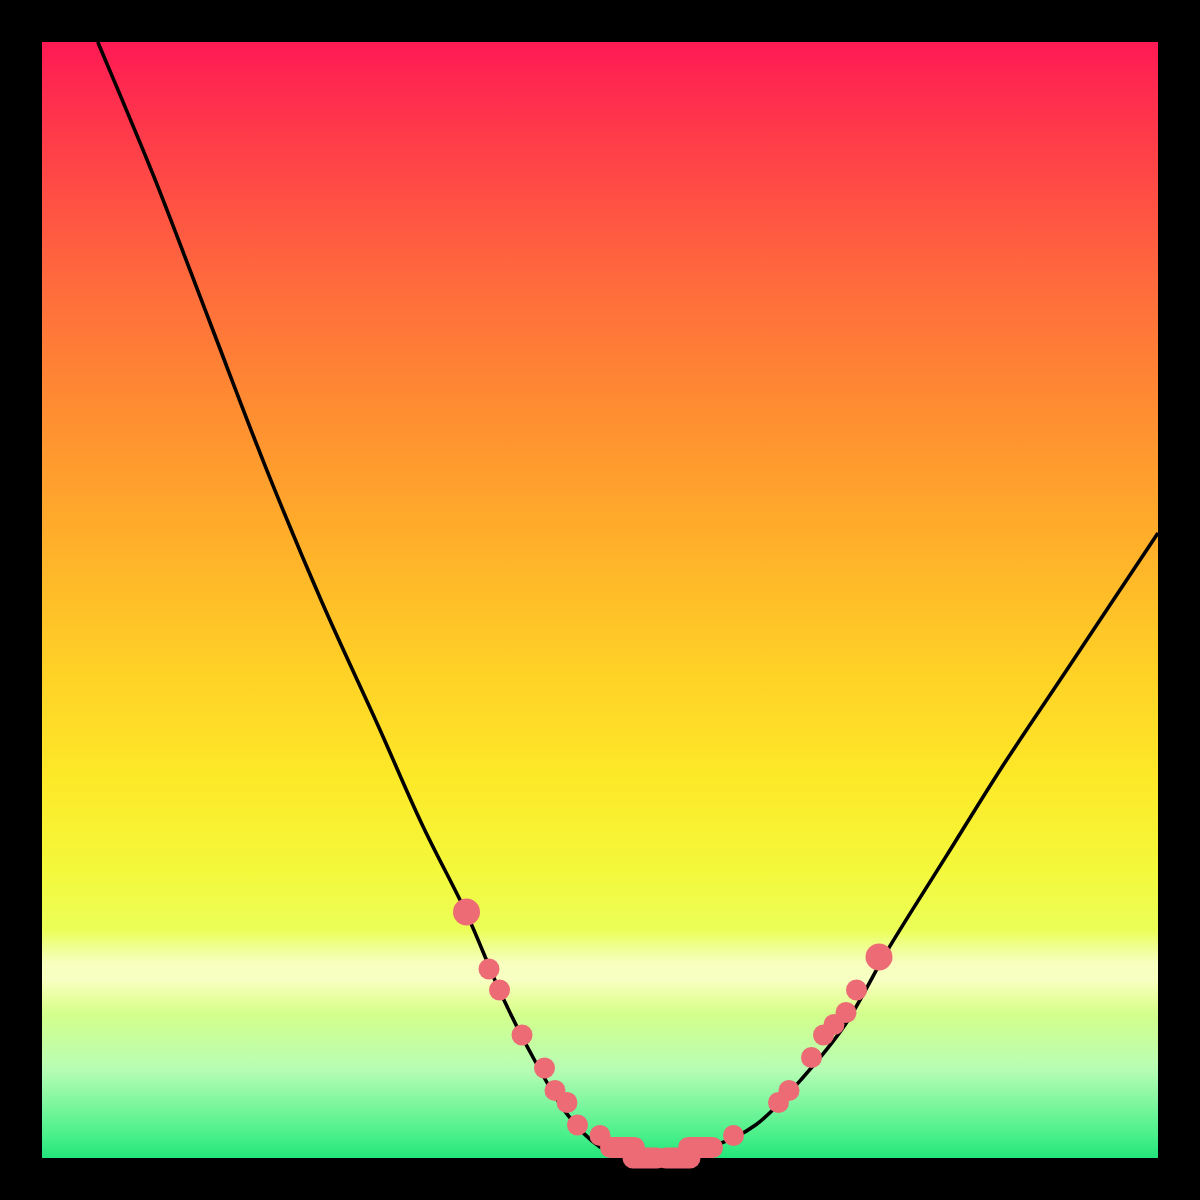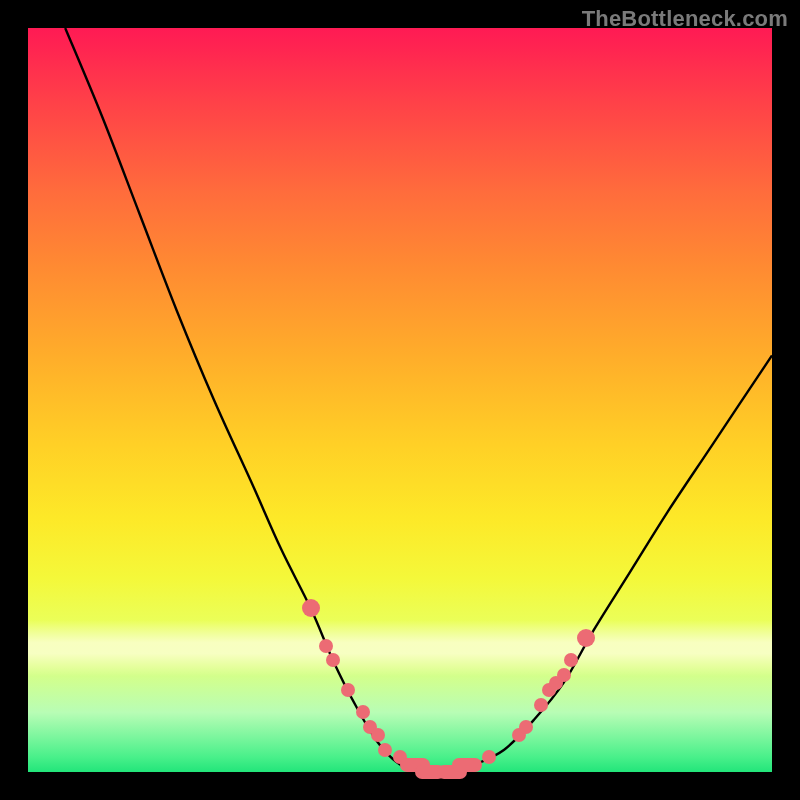--- a/index.html
+++ b/index.html
@@ -74,21 +74,20 @@
     background: #ec6b74;
     transform: translate(-50%, -50%);
   }
   .pt.big { width: 18px; height: 18px; }
   .pt.flat { width: 30px; height: 14px; border-radius: 8px; }
 </style>
 </head>
 <body>
 
 <div class="frame">
-  <div class="watermark">TheBottleneck.com</div>
   <div class="plot">
     <div class="band"></div>
     <svg class="curve-layer" viewBox="0 0 744 744" preserveAspectRatio="none">
       <path id="curve-path" fill="none" stroke="#000000" stroke-width="2.4" d="M 37.2 0.0 C 43.4 14.9, 62.0 58.3, 74.4 89.3 C 86.8 120.3, 99.2 153.8, 111.6 186.0 C 124.0 218.2, 136.4 251.7, 148.8 282.7 C 161.2 313.7, 173.6 343.5, 186.0 372.0 C 198.4 400.5, 212.0 429.0, 223.2 453.8 C 234.4 478.6, 243.0 499.7, 253.0 520.8 C 262.9 541.9, 274.0 561.7, 282.7 580.3 C 291.4 598.9, 297.6 616.3, 305.0 632.4 C 312.5 648.5, 319.9 663.4, 327.4 677.0 C 334.8 690.7, 342.2 704.3, 349.7 714.2 C 357.1 724.2, 364.6 731.6, 372.0 736.6 C 379.4 741.5, 386.9 742.8, 394.3 744.0 C 401.8 745.2, 408.0 745.2, 416.6 744.0 C 425.3 742.8, 436.5 740.3, 446.4 736.6 C 456.3 732.8, 466.2 729.1, 476.2 721.7 C 486.1 714.2, 496.0 703.1, 505.9 691.9 C 515.8 680.8, 525.8 669.6, 535.7 654.7 C 545.6 639.8, 554.3 621.2, 565.4 602.6 C 576.6 584.0, 590.2 563.0, 602.6 543.1 C 615.0 523.3, 626.2 504.7, 639.8 483.6 C 653.5 462.5, 667.1 442.7, 684.5 416.6 C 701.8 390.6, 734.1 342.2, 744.0 327.4"></path>
     </svg>
     <div class="points-layer" id="points-layer">
         <div class="pt big" style="left: 282.72px; top: 580.32px; background: rgb(236, 107, 116);"></div>
         <div class="pt" style="left: 297.6px; top: 617.52px; background: rgb(236, 107, 116);"></div>
         <div class="pt" style="left: 305.04px; top: 632.4px; background: rgb(236, 107, 116);"></div>
         <div class="pt" style="left: 319.92px; top: 662.16px; background: rgb(236, 107, 116);"></div>

